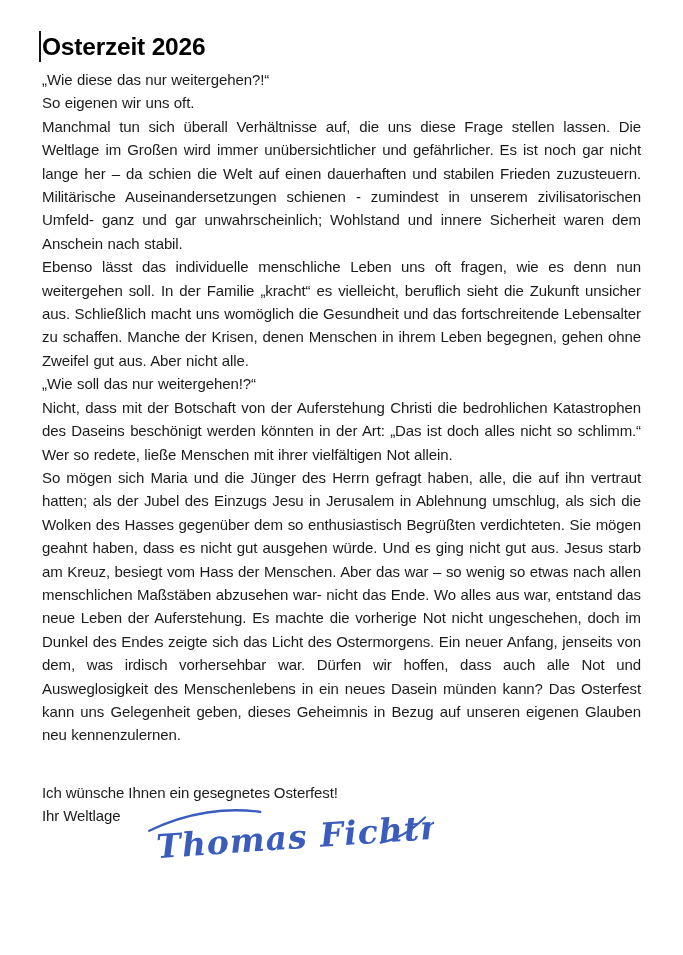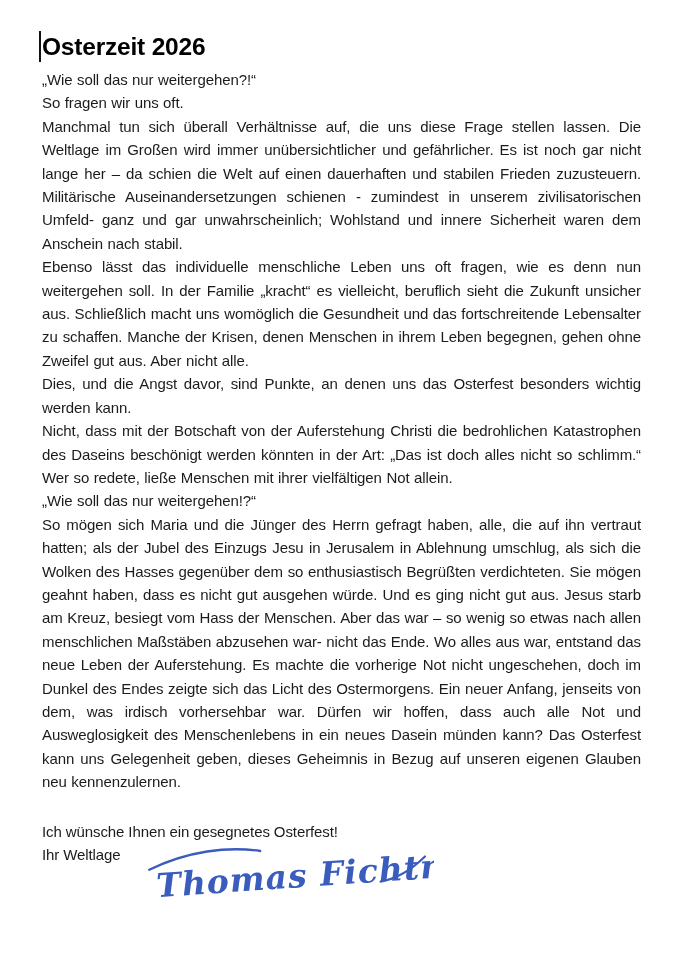--- a/index.html
+++ b/index.html
@@ -45,21 +45,21 @@
     font-size: 15px;
     line-height: 23.4px;
     text-align: justify;
     text-justify: inter-word;
     letter-spacing: -0.1px;
     word-spacing: 0.5px;
     color: #1b1b1b;
   }
   .closing {
     position: relative;
-    margin-top: 26px;
+    margin-top: 34px;
   }
   .closing p {
     margin: 0;
     font-size: 15px;
     line-height: 23.4px;
     letter-spacing: -0.1px;
     color: #1b1b1b;
   }
   .signature {
     position: absolute;
@@ -86,27 +86,26 @@
 
 <div class="page">
 
   <div class="title-row">
     <span class="text-cursor"></span>
     <h1 class="doc-title">Osterzeit 2026</h1>
   </div>
 
   <div class="doc-body">
 
-  <p class="para">„Wie soll das nur weitergehen?!“</p>
-      <p class="para">So fragen wir uns oft.</p>
+  <p class="para">„Wie diese das nur weitergehen?!“</p>
+      <p class="para">So eigenen wir uns oft.</p>
       <p class="para">Manchmal tun sich überall Verhältnisse auf, die uns diese Frage stellen lassen. Die Weltlage im Großen wird immer unübersichtlicher und gefährlicher. Es ist noch gar nicht lange her – da schien die Welt auf einen dauerhaften und stabilen Frieden zuzusteuern. Militärische Auseinandersetzungen schienen - zumindest in unserem zivilisatorischen Umfeld- ganz und gar unwahrscheinlich; Wohlstand und innere Sicherheit waren dem Anschein nach stabil.</p>
       <p class="para">Ebenso lässt das individuelle menschliche Leben uns oft fragen, wie es denn nun weitergehen soll. In der Familie „kracht“ es vielleicht, beruflich sieht die Zukunft unsicher aus. Schließlich macht uns womöglich die Gesundheit und das fortschreitende Lebensalter zu schaffen. Manche der Krisen, denen Menschen in ihrem Leben begegnen, gehen ohne Zweifel gut aus. Aber nicht alle.</p>
-      <p class="para">Dies, und die Angst davor, sind Punkte, an denen uns das Osterfest besonders wichtig werden kann.</p>
+      <p class="para">„Wie soll das nur weitergehen!?“</p>
       <p class="para">Nicht, dass mit der Botschaft von der Auferstehung Christi die bedrohlichen Katastrophen des Daseins beschönigt werden könnten in der Art: „Das ist doch alles nicht so schlimm.“ Wer so redete, ließe Menschen mit ihrer vielfältigen Not allein.</p>
-      <p class="para">„Wie soll das nur weitergehen!?“</p>
       <p class="para">So mögen sich Maria und die Jünger des Herrn gefragt haben, alle, die auf ihn vertraut hatten; als der Jubel des Einzugs Jesu in Jerusalem in Ablehnung umschlug, als sich die Wolken des Hasses gegenüber dem so enthusiastisch Begrüßten verdichteten. Sie mögen geahnt haben, dass es nicht gut ausgehen würde. Und es ging nicht gut aus. Jesus starb am Kreuz, besiegt vom Hass der Menschen. Aber das war – so wenig so etwas nach allen menschlichen Maßstäben abzusehen war- nicht das Ende. Wo alles aus war, entstand das neue Leben der Auferstehung. Es machte die vorherige Not nicht ungeschehen, doch im Dunkel des Endes zeigte sich das Licht des Ostermorgens. Ein neuer Anfang, jenseits von dem, was irdisch vorhersehbar war. Dürfen wir hoffen, dass auch alle Not und Ausweglosigkeit des Menschenlebens in ein neues Dasein münden kann? Das Osterfest kann uns Gelegenheit geben, dieses Geheimnis in Bezug auf unseren eigenen Glauben neu kennenzulernen.</p>
     </div>
 
   <div class="closing">
     <p>Ich wünsche Ihnen ein gesegnetes Osterfest!</p>
     <p>Ihr Weltlage</p>
 
     <div class="signature">
       <svg viewBox="0 0 290 78" xmlns="http://www.w3.org/2000/svg">
         <g transform="rotate(-4 145 40)">

